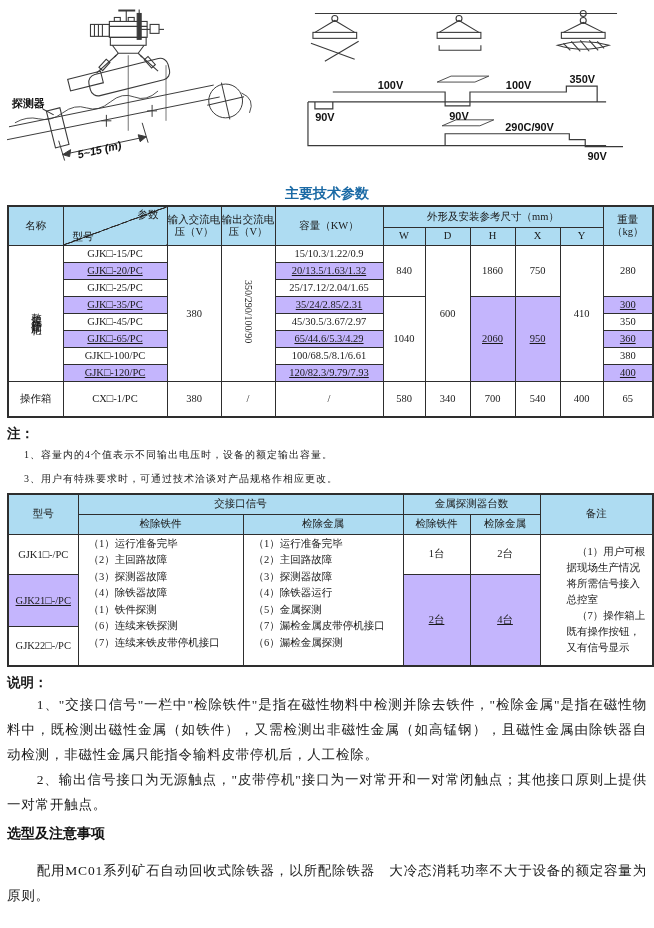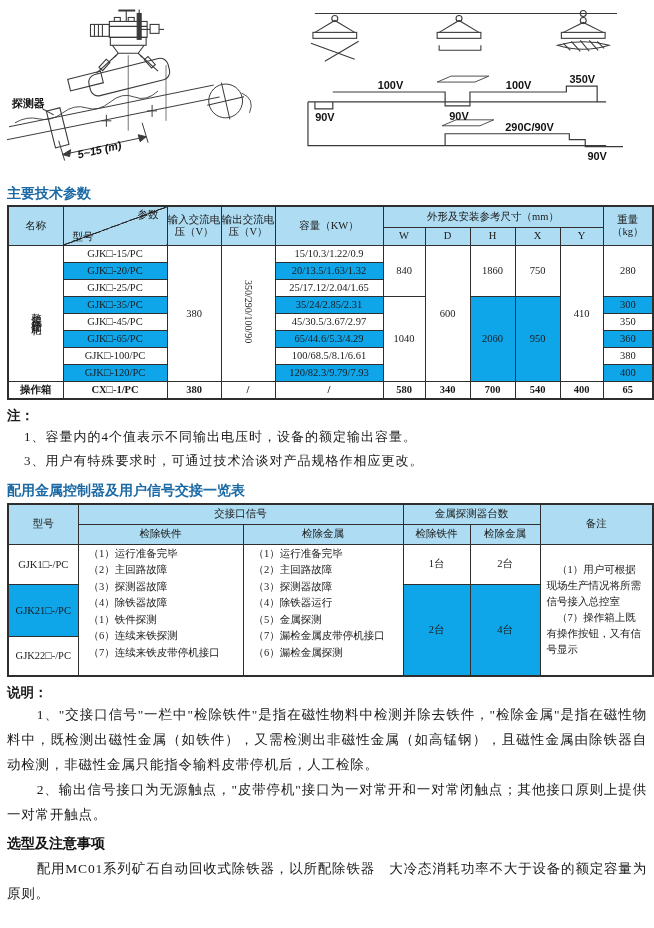--- a/index.html
+++ b/index.html
@@ -8,45 +8,45 @@
     width:654px; height:928px; background:#ffffff;
     font-family:"Liberation Serif","DejaVu Serif",serif;
     color:#1a1a1a; overflow:hidden;
   }
   .page { padding:6px 7px 0 7px; }
 
   .sec-title {
     font-family:"Liberation Sans","DejaVu Sans",sans-serif;
     font-weight:700; font-size:14px; line-height:18px; color:#141414;
   }
-  .sec-title.blue { color:#1b6aa5; }
+  .sec-title.blue { color:#1b6aa5;text-align:center; }
   #h-tech { margin:5px 0 3px 0; }
   #h-interface { margin:8px 0 4px 0; }
-  #h-selection { margin:7px 0 4px 0; }
+  #h-selection { margin:7px 0 16px 0; }
 
   .diagrams { display:flex; height:170px; margin:3px 0 2px 0; }
   .diagrams svg { display:block; }
   svg text {
     font-family:"Liberation Sans","DejaVu Sans",sans-serif;
     font-weight:bold; font-size:11px; fill:#111;
   }
   svg .dim-label { font-style:italic; }
 
   
   table { border-collapse:collapse; table-layout:fixed; width:645px; text-align:center; }
   .t1, .t2 { border:2px solid #2e2e2e; }
   .t1 td, .t2 td { border:1px solid #2e2e2e; padding:0; overflow:hidden; }
   .hd { background:#aedcf2; }
-  .bl { background:#0ea5e9; }
+  .bl { background:#c4b5fd;text-decoration:underline; }
 
   .t1 { font-size:10.5px; }
   .t1 tr.hr1 { height:21px; }
   .t1 tr.hr2 { height:18px; }
   .t1 tr.br  { height:17px; }
-  .t1 tr.lr  { height:18px;font-weight:bold; }
+  .t1 tr.lr  { height:36px; }
   .t1 .hd { line-height:12px; }
 
   .diag {
     position:relative;
     background-color:#aedcf2;
     background-image:linear-gradient(to bottom right,
       rgba(0,0,0,0) calc(50% - 0.6px), #2e2e2e calc(50% - 0.6px),
       #2e2e2e calc(50% + 0.6px), rgba(0,0,0,0) calc(50% + 0.6px));
   }
   .diag .dp1 { position:absolute; top:2px; right:8px; }
@@ -54,28 +54,28 @@
 
   .vtext { writing-mode:vertical-rl; text-orientation:upright; letter-spacing:2px;
            font-size:10.5px; display:inline-block; line-height:1; }
   .vnum  { writing-mode:vertical-rl; font-size:10px; display:inline-block; line-height:1; }
 
   .t2 { font-size:10.5px; margin-top:2px; }
   .t2 tr.hr { height:20px; }
   .t2 tr.br { height:40px; }
   .t2 .sig { text-align:left; padding:1px 4px 14px 10px; line-height:16.5px; }
   .t2 .remark { text-align:left; padding:1px 6px; line-height:16px; }
-  .t2 .remark div { text-indent:1em; }
+  .t2 .remark div { text-indent:1em;margin-left:20px; }
 
   
   .note-label {
     font-family:"Liberation Sans","DejaVu Sans",sans-serif;
     font-weight:700; font-size:13.5px; line-height:19px; margin-top:6px;
   }
-  .note-item { font-size:13px; line-height:24px; padding-left:17px; letter-spacing:1px; }
+  .note-item { font-size:10px; line-height:24px; padding-left:17px; letter-spacing:1px; }
   .para { font-size:13.5px; line-height:25px; text-indent:2.2em; text-align:justify;
           margin:0; letter-spacing:0.8px; }
 </style>
 </head>
 <body>
 
 <div class="page">
 
 
   <div class="diagrams">
@@ -288,21 +288,20 @@
       <td>400</td>
       <td>65</td>
     </tr>
   </tbody>
     </table>
 
   <div class="note-label">注：</div>
   <div class="note-item">1、容量内的4个值表示不同输出电压时，设备的额定输出容量。</div>
   <div class="note-item">3、用户有特殊要求时，可通过技术洽谈对产品规格作相应更改。</div>
 
-  <div class="sec-title blue" id="h-interface">配用金属控制器及用户信号交接一览表</div>
 
   <table class="t2">
     <colgroup>
       <col style="width:70px">
         <col style="width:165px">
         <col style="width:160px">
       <col style="width:67px">
         <col style="width:70px">
         <col style="width:113px">
     </colgroup>

